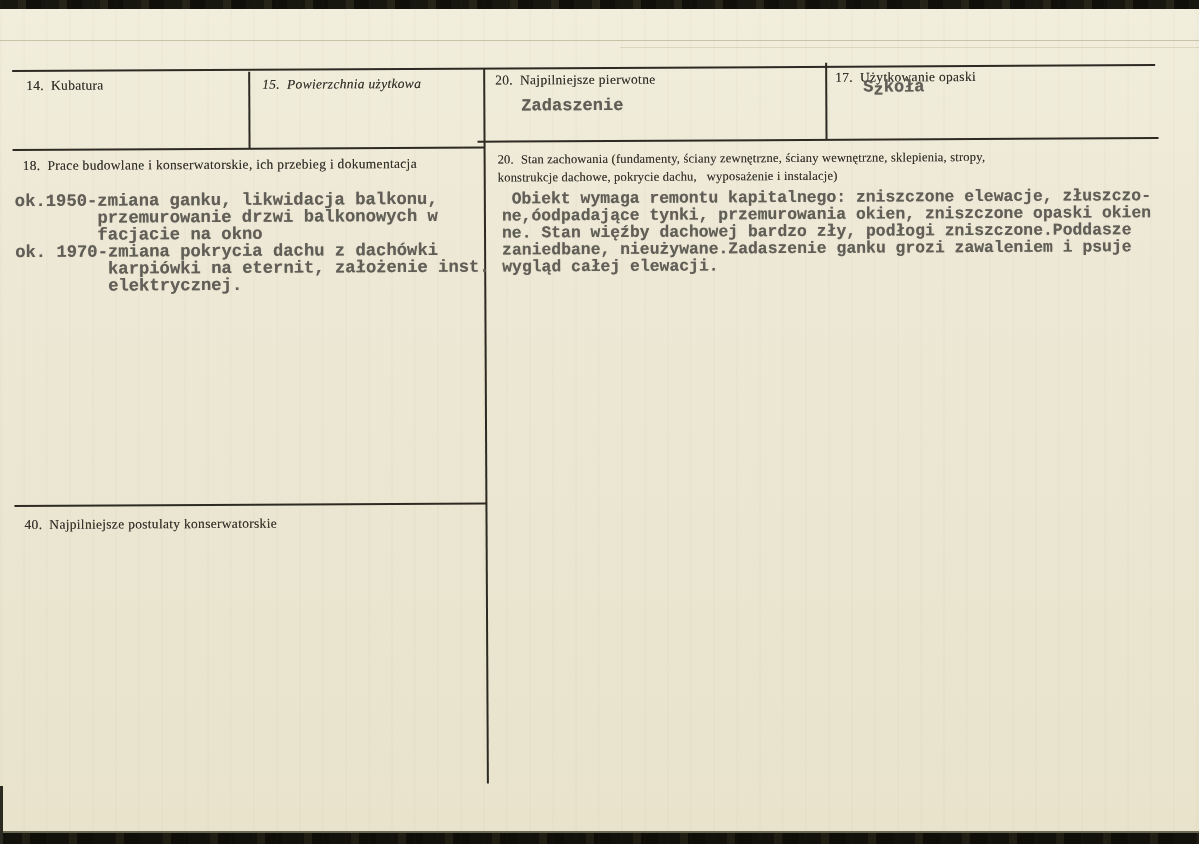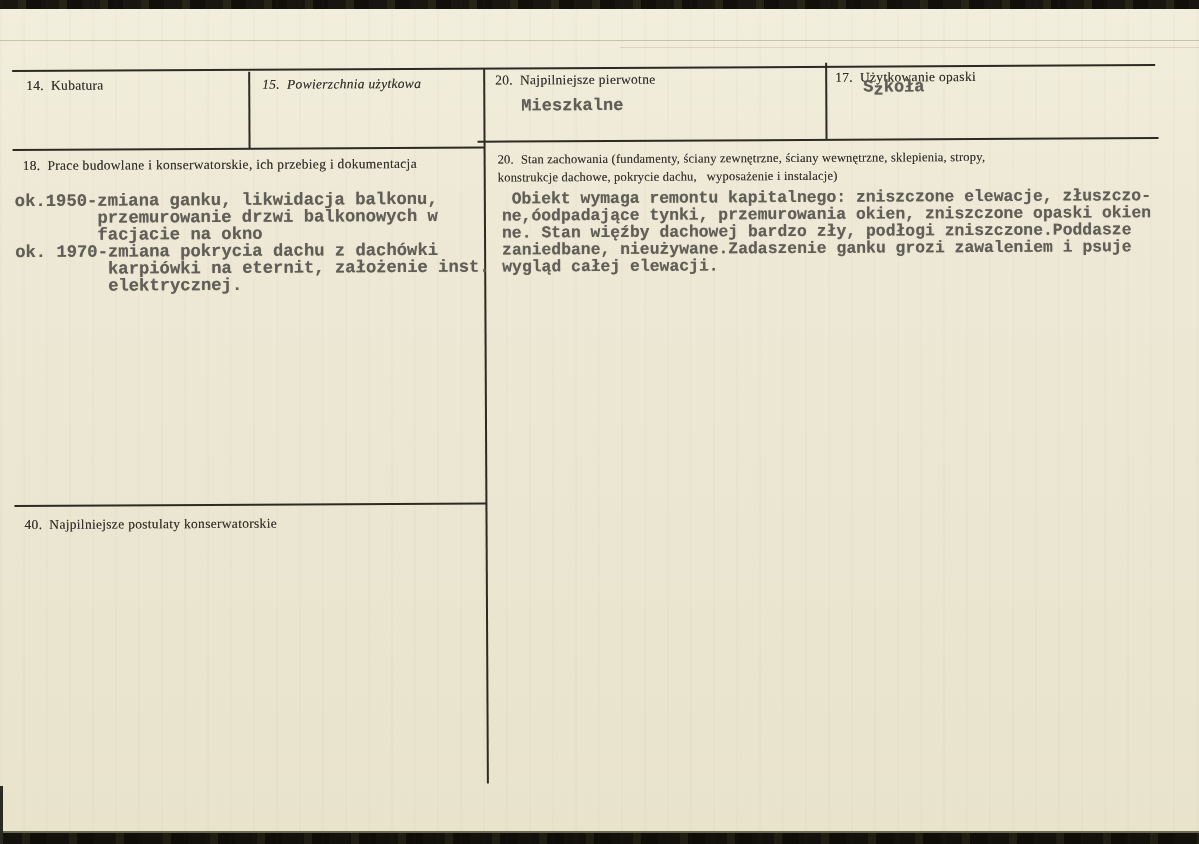--- a/index.html
+++ b/index.html
@@ -65,21 +65,21 @@
     <div class="hline" style="left:14px;top:502px;width:472px;"></div>
     <div class="vline" style="left:250px;top:70px;height:77px;"></div>
     <div class="vline" style="left:485px;top:68px;height:715px;"></div>
     <div class="vline" style="left:827px;top:64px;height:77px;"></div>
 
     <div class="label" style="left:28px;top:75px;"><span class="num">14.</span><span>Kubatura</span></div>
 
     <div class="label" style="left:264px;top:75px;font-style:italic;"><span class="num">15.</span><span>Powierzchnia użytkowa</span></div>
 
     <div class="label" style="left:497px;top:72px;"><span class="num">20.</span><span>Najpilniejsze pierwotne</span></div>
-    <div class="typed typed-val" style="left:523px;top:97px;">Mieszkalne</div>
+    <div class="typed typed-val" style="left:523px;top:97px;">Zadaszenie</div>
 
     <div class="label" style="left:837px;top:71px;"><span class="num">17.</span><span>Użytkowanie opaski</span></div>
     <div class="typed typed-val" style="left:865px;top:80px;"><span>S</span><span class="sub-z">z</span><span>koła</span></div>
 
     <div class="label" style="left:24px;top:155px;"><span class="num">18.</span><span>Prace budowlane i konserwatorskie, ich przebieg i dokumentacja</span></div>
     <div class="typed typed-18" style="left:16px;top:190px;">ok.1950-zmiana ganku, likwidacja balkonu,
         przemurowanie drzwi balkonowych w
         facjacie na okno
 ok. 1970-zmiana pokrycia dachu z dachówki
          karpiówki na eternit, założenie inst.

